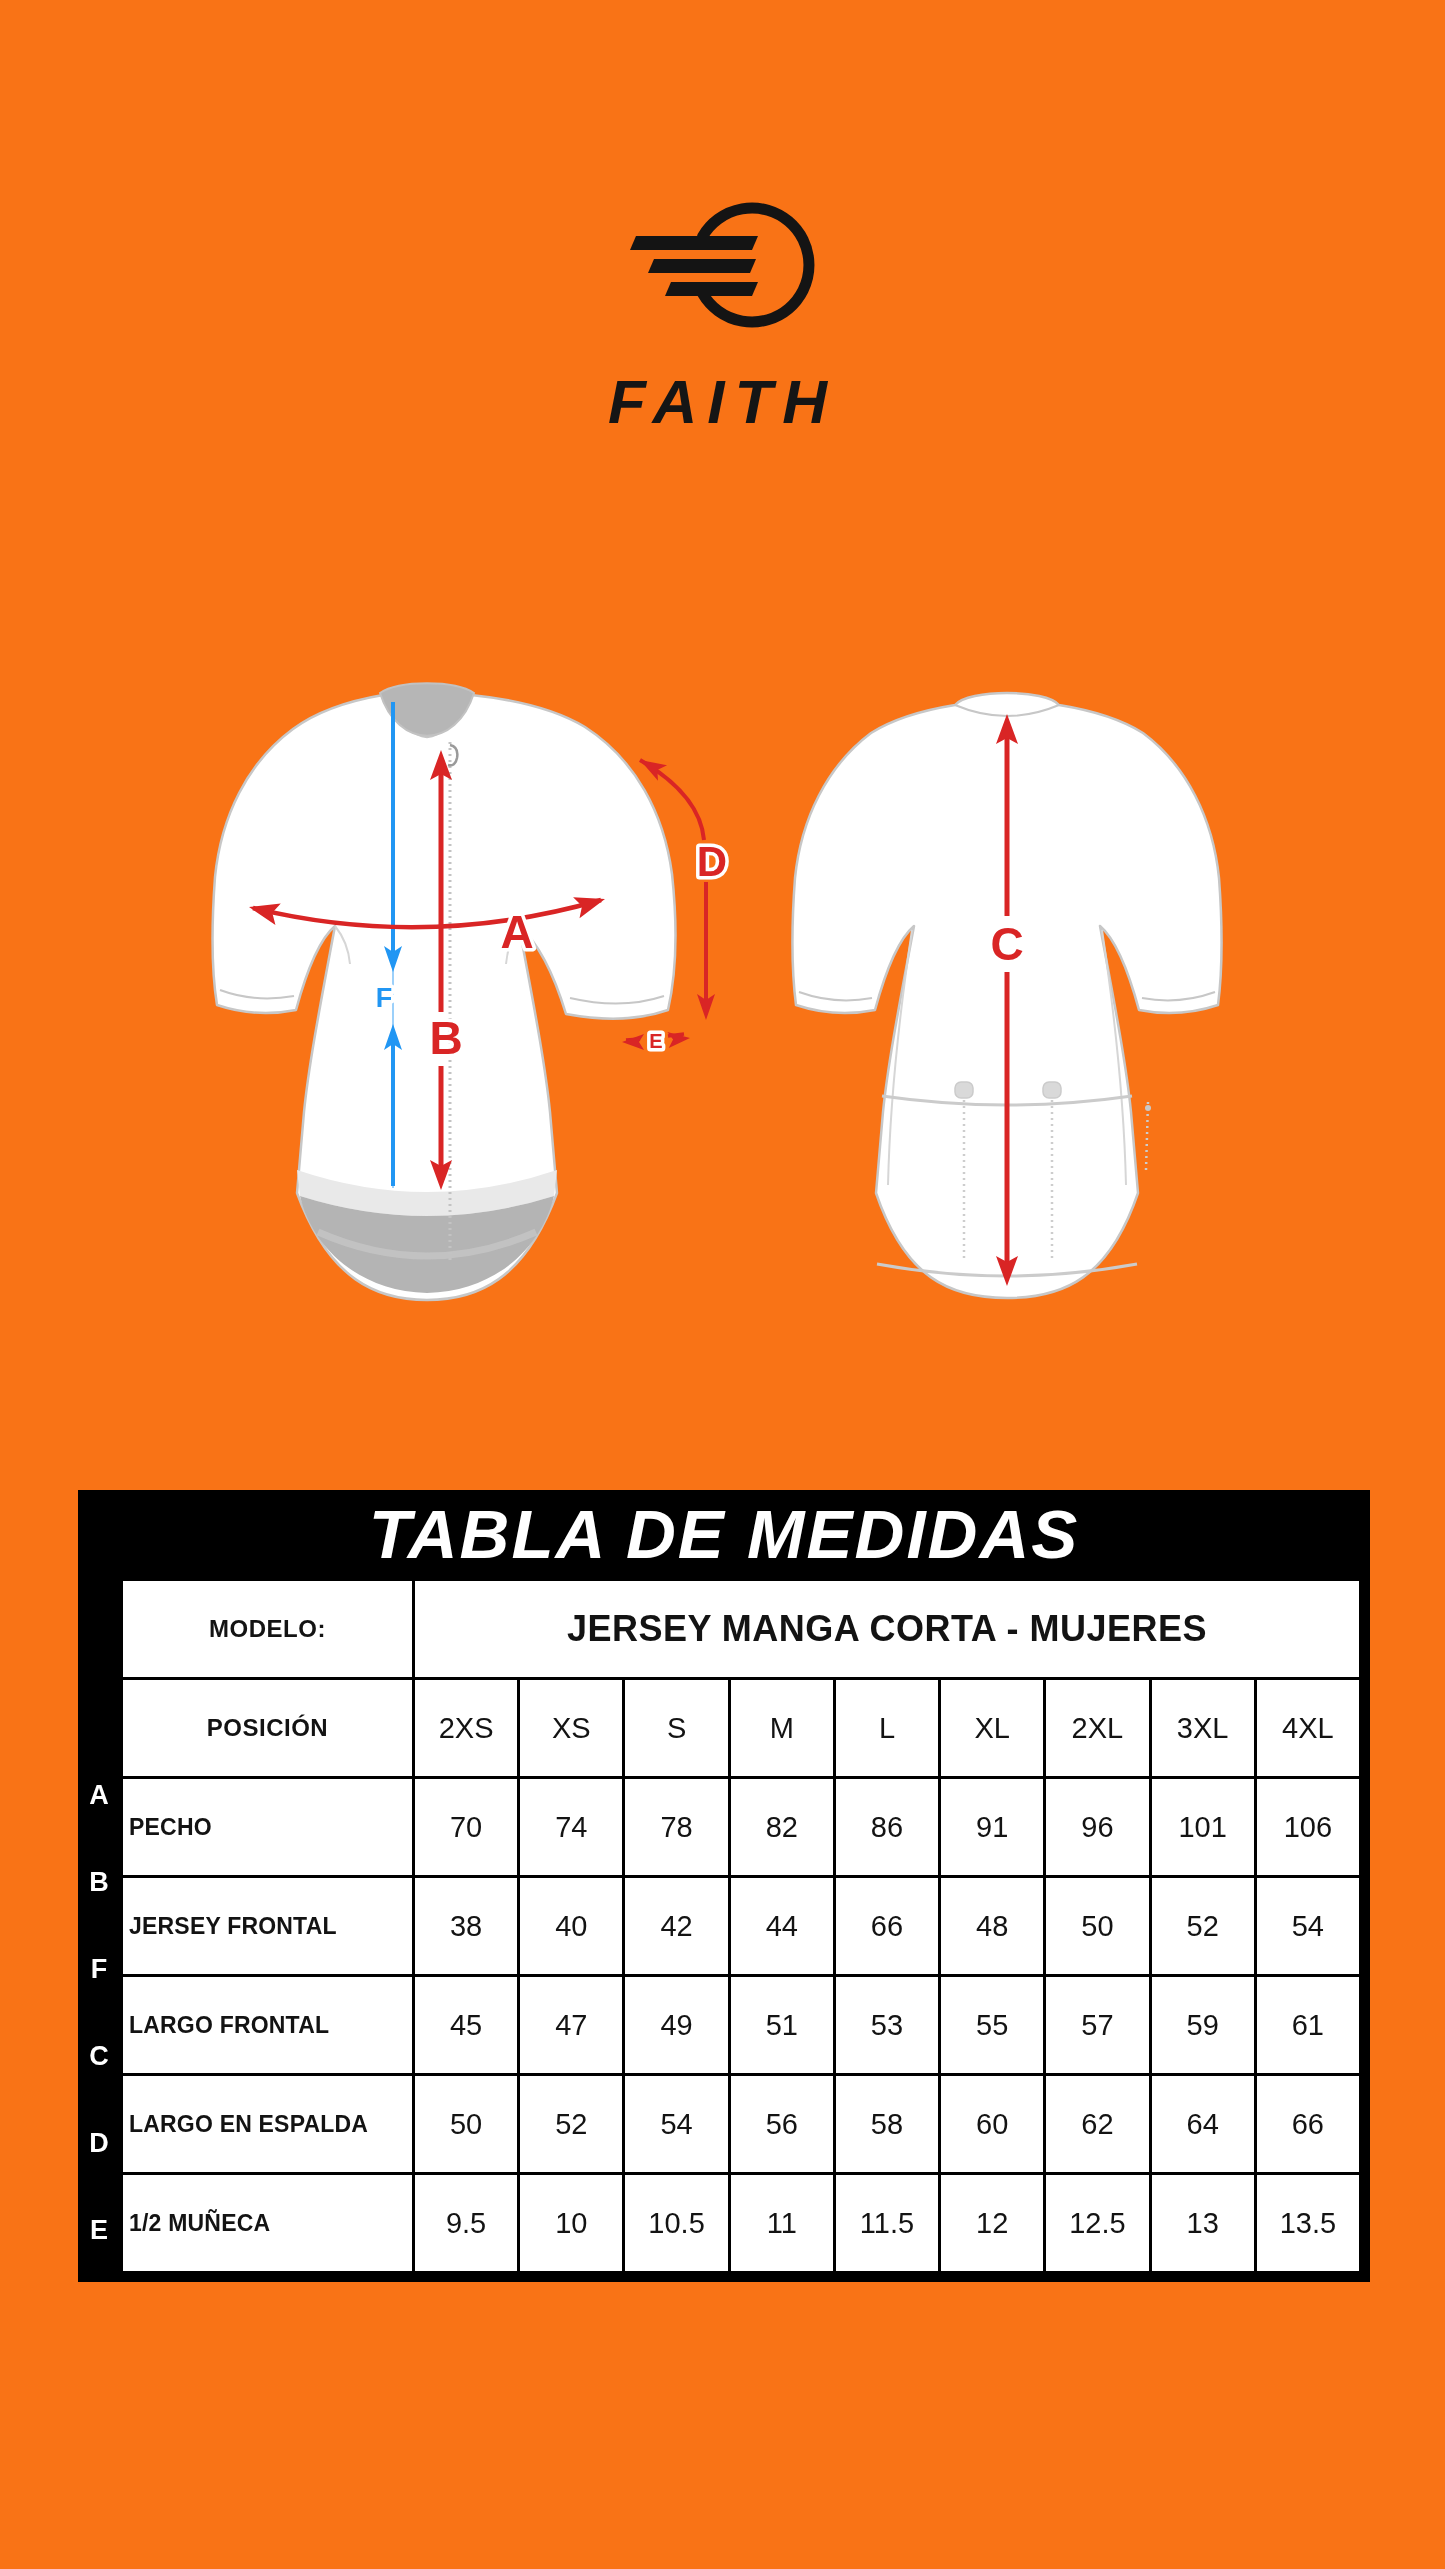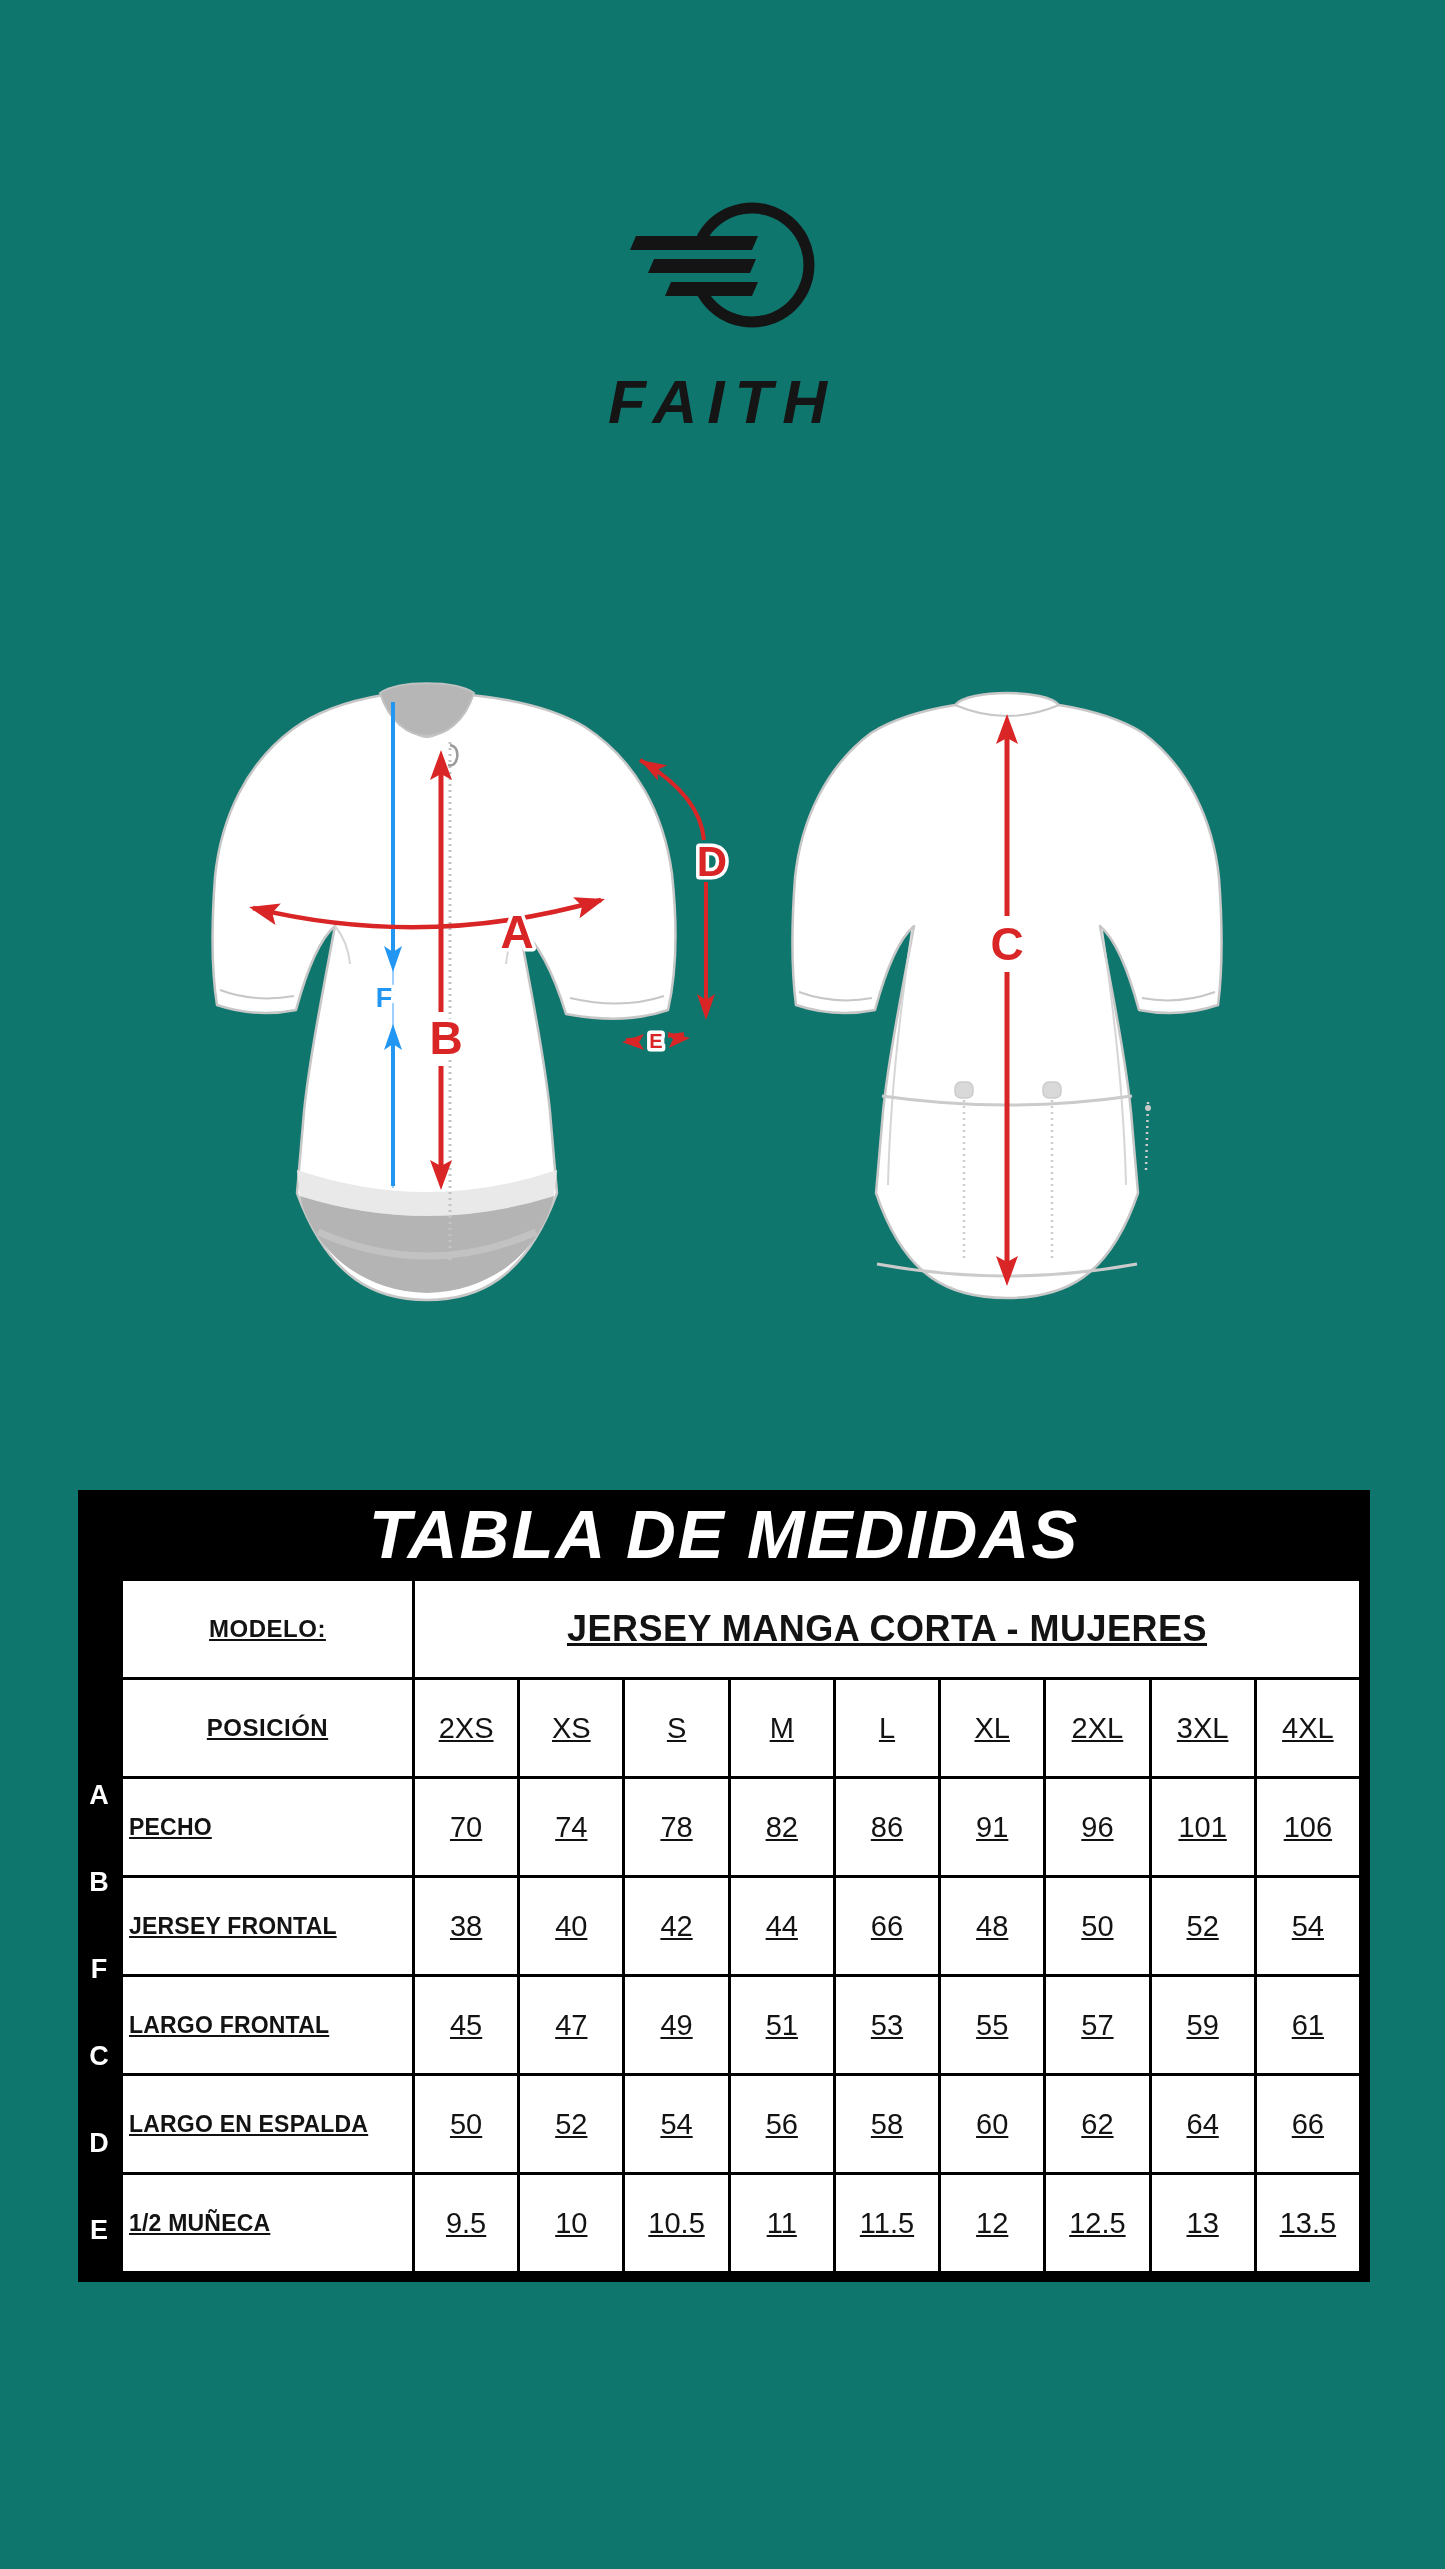--- a/index.html
+++ b/index.html
@@ -1,17 +1,17 @@
 <!DOCTYPE html>
 <html style="--red: #d92525; --blue: #2196f3; --frame: #000000;"><head>
 <meta charset="utf-8">
 <style>
   :root{ --red:#d92525; --blue:#2196f3; --frame:#000000; }
   html,body{margin:0;padding:0;background:#fff;}
-  .page{position:relative;width:1445px;height:2569px;background:#0f766e;overflow:hidden;
+  .page{position:relative;width:1445px;height:2569px;background:#f97316;overflow:hidden;
         font-family:"Liberation Sans",sans-serif;color:#111;}
 
   
   .logo-icon{position:absolute;left:627px;top:192px;}
   .wordmark{position:absolute;left:0;top:366px;width:1445px;text-align:center;
             font-size:62px;font-weight:bold;font-style:italic;letter-spacing:10px;color:#151515;}
 
   
   .diagram{position:absolute;left:0;top:630px;}
   .outline{fill:#ffffff;stroke:#c7c7c7;stroke-width:2.5;stroke-linejoin:round;}
@@ -34,21 +34,21 @@
                background:var(--frame);box-sizing:border-box;padding:88px 8px 8px 42px;}
   .table-title{position:absolute;left:0;top:0;width:100%;height:88px;display:flex;
                align-items:center;justify-content:center;color:#fff;font-style:italic;
                font-weight:bold;font-size:69px;letter-spacing:2px;}
   .sidebar{position:absolute;left:0;top:262px;width:42px;height:522px;display:flex;flex-direction:column;}
   .sidebar .letter{flex:1;display:flex;align-items:center;justify-content:center;
                    color:#fff;font-weight:bold;font-size:27px;}
   table.size-table{width:100%;height:696px;border-collapse:collapse;table-layout:fixed;background:#fff;}
   table.size-table td{border:3px solid #000;text-align:center;vertical-align:middle;
                       padding:0;color:#131313;overflow:hidden;}
-  tr.h87{height:87px;text-decoration:underline;}
+  tr.h87{height:87px;}
   .cell-bold{font-weight:bold;font-size:24px;letter-spacing:.5px;}
   .model-value{font-weight:bold;font-size:36px;letter-spacing:.5px;}
   .size-h{font-size:29px;}
   .val{font-size:29px;}
   .rowlabel{font-weight:bold;font-size:23px;text-align:left !important;padding-left:6px !important;letter-spacing:.2px;margin-left:20px;}
 </style>
 </head>
 <body>
 
 <div class="page">

